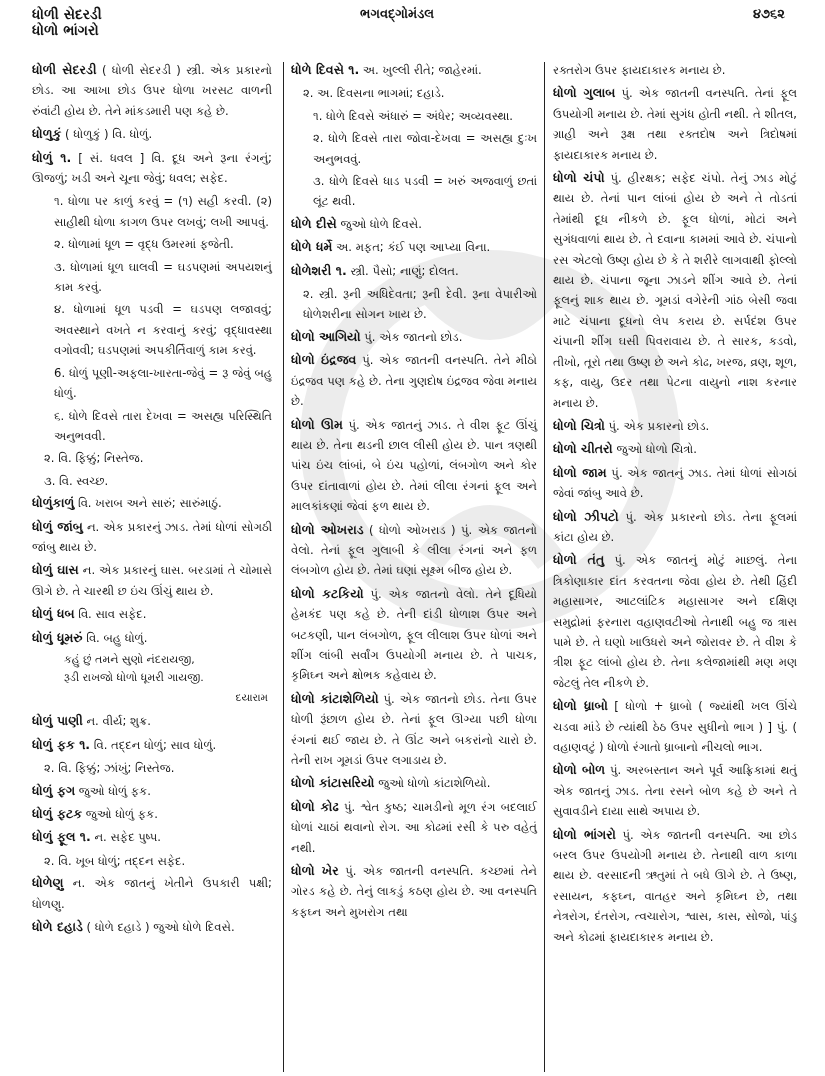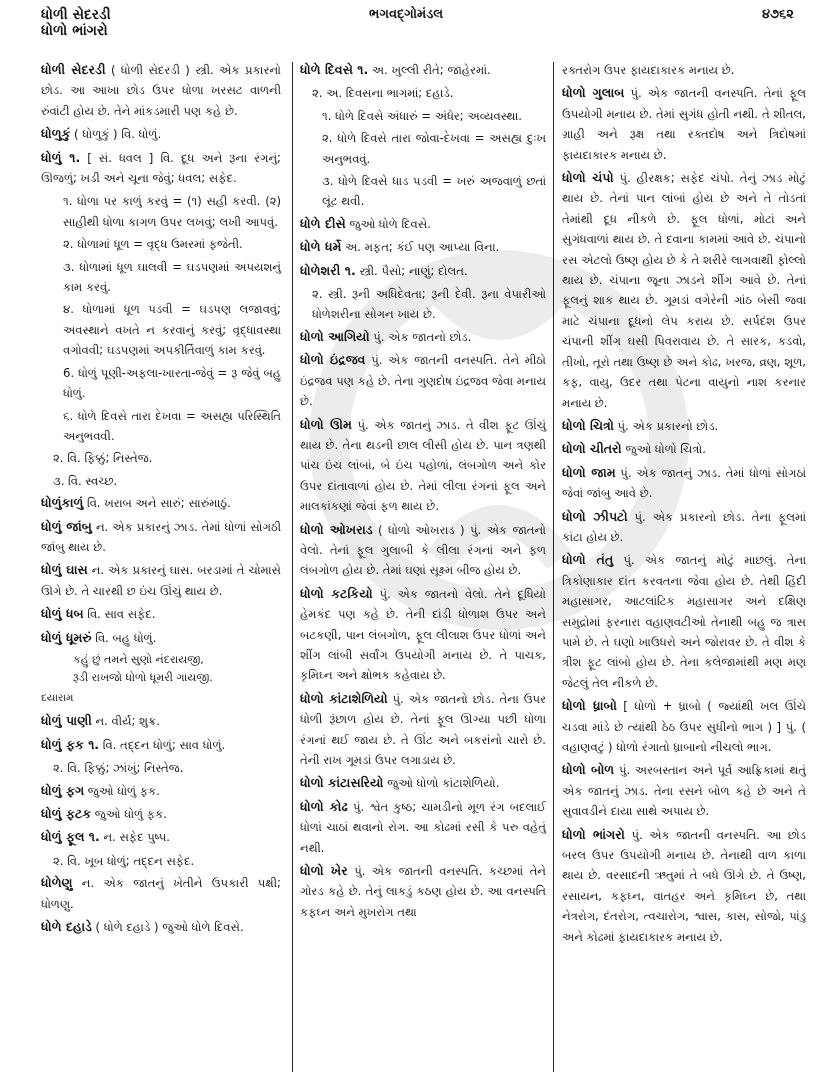--- a/index.html
+++ b/index.html
@@ -1,20 +1,20 @@
 <!DOCTYPE html>
 <html><head>
 <meta charset="utf-8">
 <style>
   html, body { margin: 0; padding: 0; background: #ffffff; }
   body {
     width: 825px; height: 1076px; position: relative; overflow: hidden;
     font-family: "DejaVu Sans", sans-serif; color: #141414;
   }
-  .page { position: absolute; left: 9px; top: 0; width: 746px; height: 1076px; }
+  .page { position: absolute; left: 0; top: 0; width: 746px; height: 1076px; }
   .watermark {
     position: absolute; left: 300px; top: 180px; width: 380px; height: 520px;
     pointer-events: none; opacity: 0.07;
   }
   .runhead { position: absolute; top: 6px; left: 0; width: 825px; height: 40px; font-size: 14px; font-weight: bold; }
   .rh-left { position: absolute; left: 32px; top: 0; line-height: 16px; }
   .rh-center { position: absolute; left: 360px; top: 0; font-weight: bold; font-size: 13px; }
   .rh-right { position: absolute; right: 40px; top: 0; font-size: 13px; }
   .col { position: absolute; top: 60px; font-size: 11.6px; line-height: 20.4px; }
   .col1 { left: 32px; width: 240px; }
@@ -22,21 +22,21 @@
   .col3 { left: 553px; width: 244px; }
   .rule { position: absolute; width: 1px; background: #222; }
   .rule1 { left: 283px; top: 62px; height: 1010px; }
   .rule2 { left: 544px; top: 62px; height: 1010px; }
   .entry { margin: 0 0 3px 0; text-align: justify; }
   .entry .hw { font-weight: bold; font-size: 12.6px; }
   .entry .body { }
   .sub { margin: 0 0 2px 0; padding-left: 12px; text-align: justify; }
   .sub.deep { padding-left: 22px; }
   .verse { padding-left: 32px; font-size: 11px; line-height: 18px; }
-  .attrib { text-align: left; font-size: 10.5px; padding-right: 4px; margin-bottom: 4px; }
+  .attrib { text-align: right; font-size: 10.5px; padding-right: 4px; margin-bottom: 4px; }
   .cont { text-align: justify; margin-bottom: 3px; }
 </style>
 </head>
 <body>
 
 <div class="page">
 
   <svg class="watermark" viewBox="0 0 380 520">
     <circle cx="190" cy="260" r="170" fill="none" stroke="#000" stroke-width="40"></circle>
     <path d="M120 120 Q190 40 260 120 Q190 200 120 120Z" fill="#000"></path>

